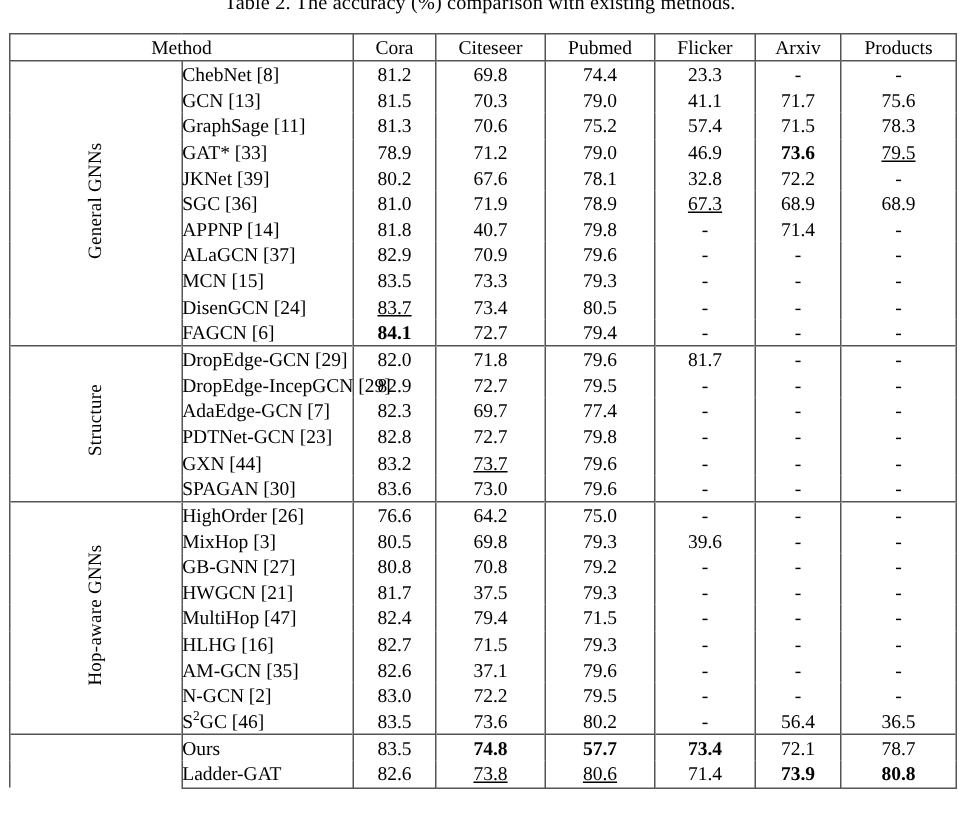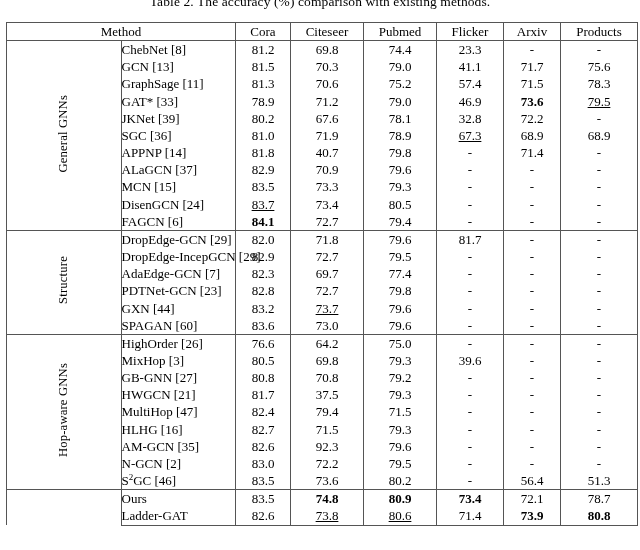--- a/index.html
+++ b/index.html
@@ -257,21 +257,21 @@
         <tr>
           <td class="methodcol">GXN [44]</td>
           <td class="num c-cora">83.2</td>
           <td class="num c-cite"><span class="u">73.7</span></td>
           <td class="num c-pub">79.6</td>
           <td class="num c-flick dash">-</td>
           <td class="num c-arxiv dash">-</td>
           <td class="num c-prod dash">-</td>
         </tr>
         <tr>
-          <td class="methodcol">SPAGAN [60]</td>
+          <td class="methodcol">SPAGAN [30]</td>
           <td class="num c-cora">83.6</td>
           <td class="num c-cite">73.0</td>
           <td class="num c-pub">79.6</td>
           <td class="num c-flick dash">-</td>
           <td class="num c-arxiv dash">-</td>
           <td class="num c-prod dash">-</td>
         </tr>
         <tr class="grouprule">
           <td class="grouplab" rowspan="9"><span class="rot">Hop-aware GNNs</span></td>
           <td class="methodcol">HighOrder [26]</td>
@@ -323,21 +323,21 @@
           <td class="num c-cora">82.7</td>
           <td class="num c-cite">71.5</td>
           <td class="num c-pub">79.3</td>
           <td class="num c-flick dash">-</td>
           <td class="num c-arxiv dash">-</td>
           <td class="num c-prod dash">-</td>
         </tr>
         <tr>
           <td class="methodcol">AM-GCN [35]</td>
           <td class="num c-cora">82.6</td>
-          <td class="num c-cite">92.3</td>
+          <td class="num c-cite">37.1</td>
           <td class="num c-pub">79.6</td>
           <td class="num c-flick dash">-</td>
           <td class="num c-arxiv dash">-</td>
           <td class="num c-prod dash">-</td>
         </tr>
         <tr>
           <td class="methodcol">N-GCN [2]</td>
           <td class="num c-cora">83.0</td>
           <td class="num c-cite">72.2</td>
           <td class="num c-pub">79.5</td>
@@ -345,28 +345,28 @@
           <td class="num c-arxiv dash">-</td>
           <td class="num c-prod dash">-</td>
         </tr>
         <tr>
           <td class="methodcol">S<sup>2</sup>GC [46]</td>
           <td class="num c-cora">83.5</td>
           <td class="num c-cite">73.6</td>
           <td class="num c-pub">80.2</td>
           <td class="num c-flick dash">-</td>
           <td class="num c-arxiv">56.4</td>
-          <td class="num c-prod">51.3</td>
+          <td class="num c-prod">36.5</td>
         </tr>
         <tr class="grouprule">
           <td class="grouplab" rowspan="2"></td>
           <td class="methodcol">Ours</td>
           <td class="num c-cora">83.5</td>
           <td class="num c-cite"><span class="b">74.8</span></td>
-          <td class="num c-pub"><span class="b">80.9</span></td>
+          <td class="num c-pub"><span class="b">57.7</span></td>
           <td class="num c-flick"><span class="b">73.4</span></td>
           <td class="num c-arxiv">72.1</td>
           <td class="num c-prod">78.7</td>
         </tr>
         <tr class="lastrow">
           <td class="methodcol">Ladder-GAT</td>
           <td class="num c-cora">82.6</td>
           <td class="num c-cite"><span class="u">73.8</span></td>
           <td class="num c-pub"><span class="u">80.6</span></td>
           <td class="num c-flick">71.4</td>

